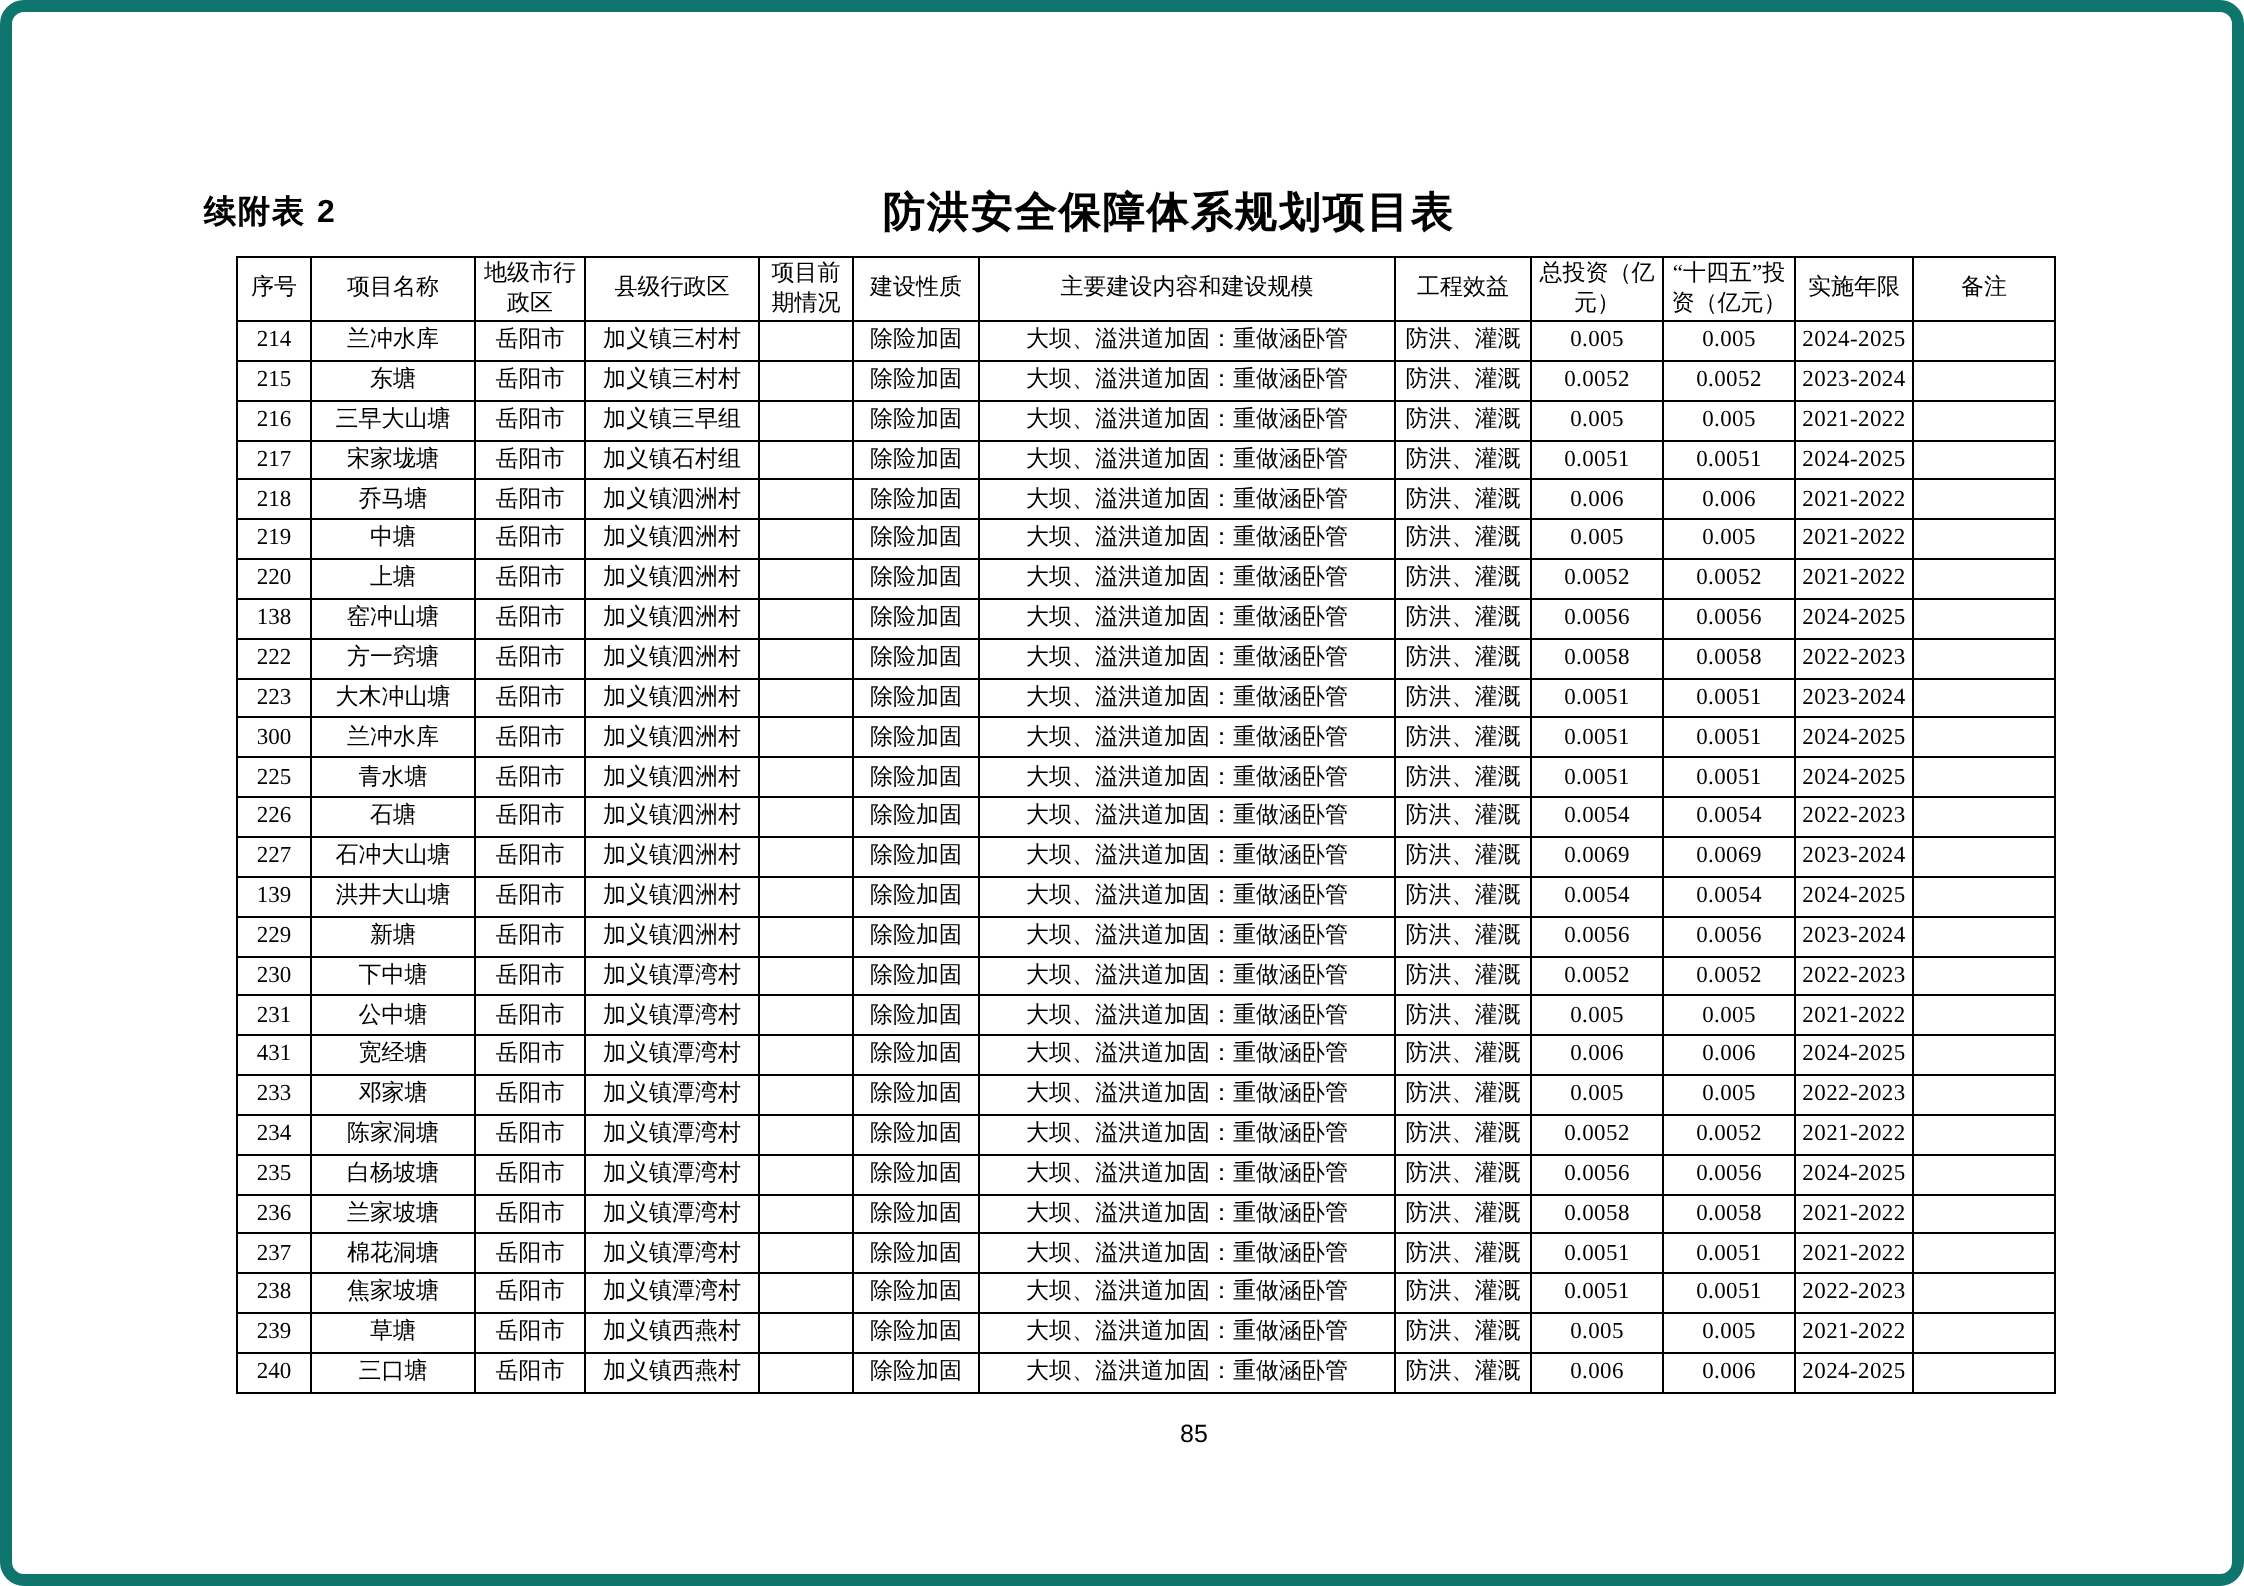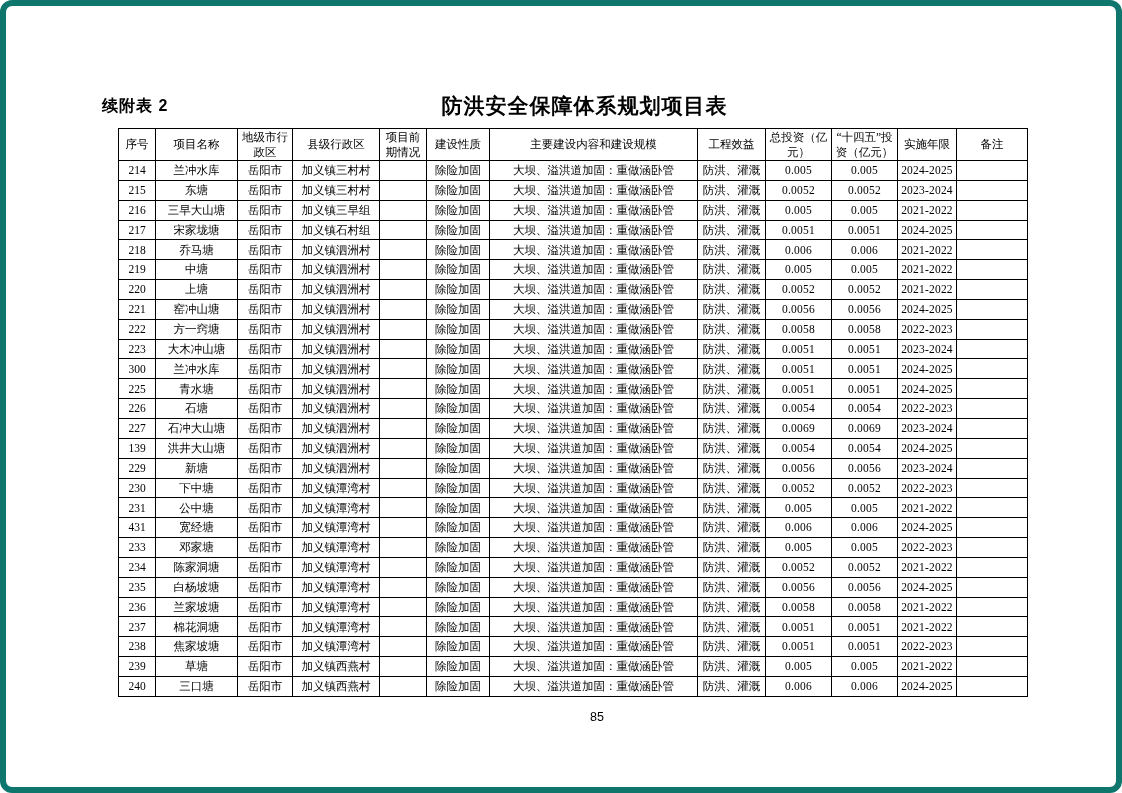--- a/index.html
+++ b/index.html
@@ -217,21 +217,21 @@
           <td></td>
           <td>除险加固</td>
           <td>大坝、溢洪道加固：重做涵卧管</td>
           <td>防洪、灌溉</td>
           <td class="num">0.0052</td>
           <td class="num">0.0052</td>
           <td class="num">2021-2022</td>
           <td></td>
         </tr>
         <tr>
-          <td>221</td>
+          <td>138</td>
           <td>窑冲山塘</td>
           <td>岳阳市</td>
           <td>加义镇泗洲村</td>
           <td></td>
           <td>除险加固</td>
           <td>大坝、溢洪道加固：重做涵卧管</td>
           <td>防洪、灌溉</td>
           <td class="num">0.0056</td>
           <td class="num">0.0056</td>
           <td class="num">2024-2025</td>

